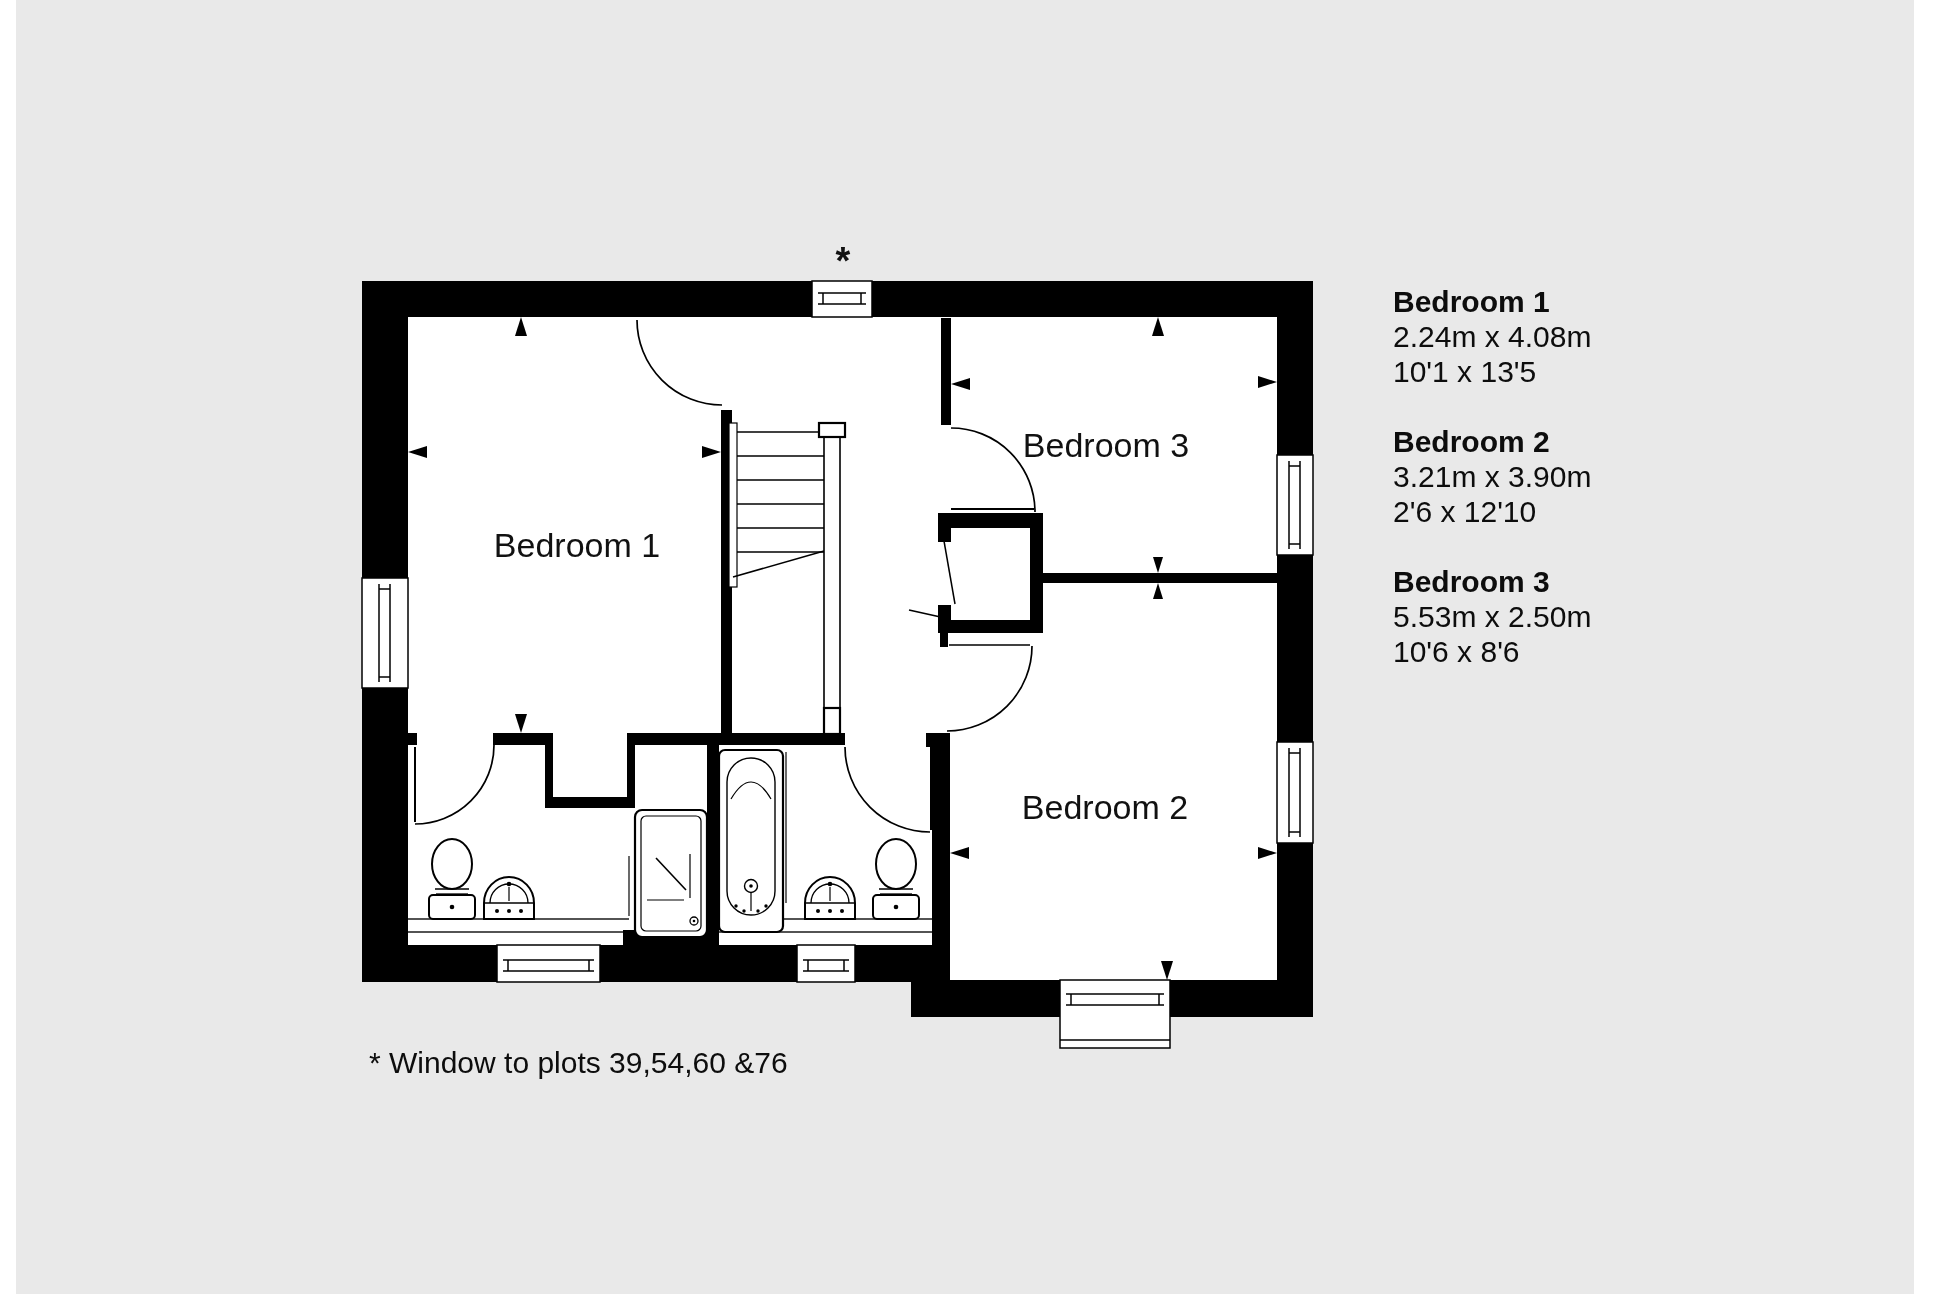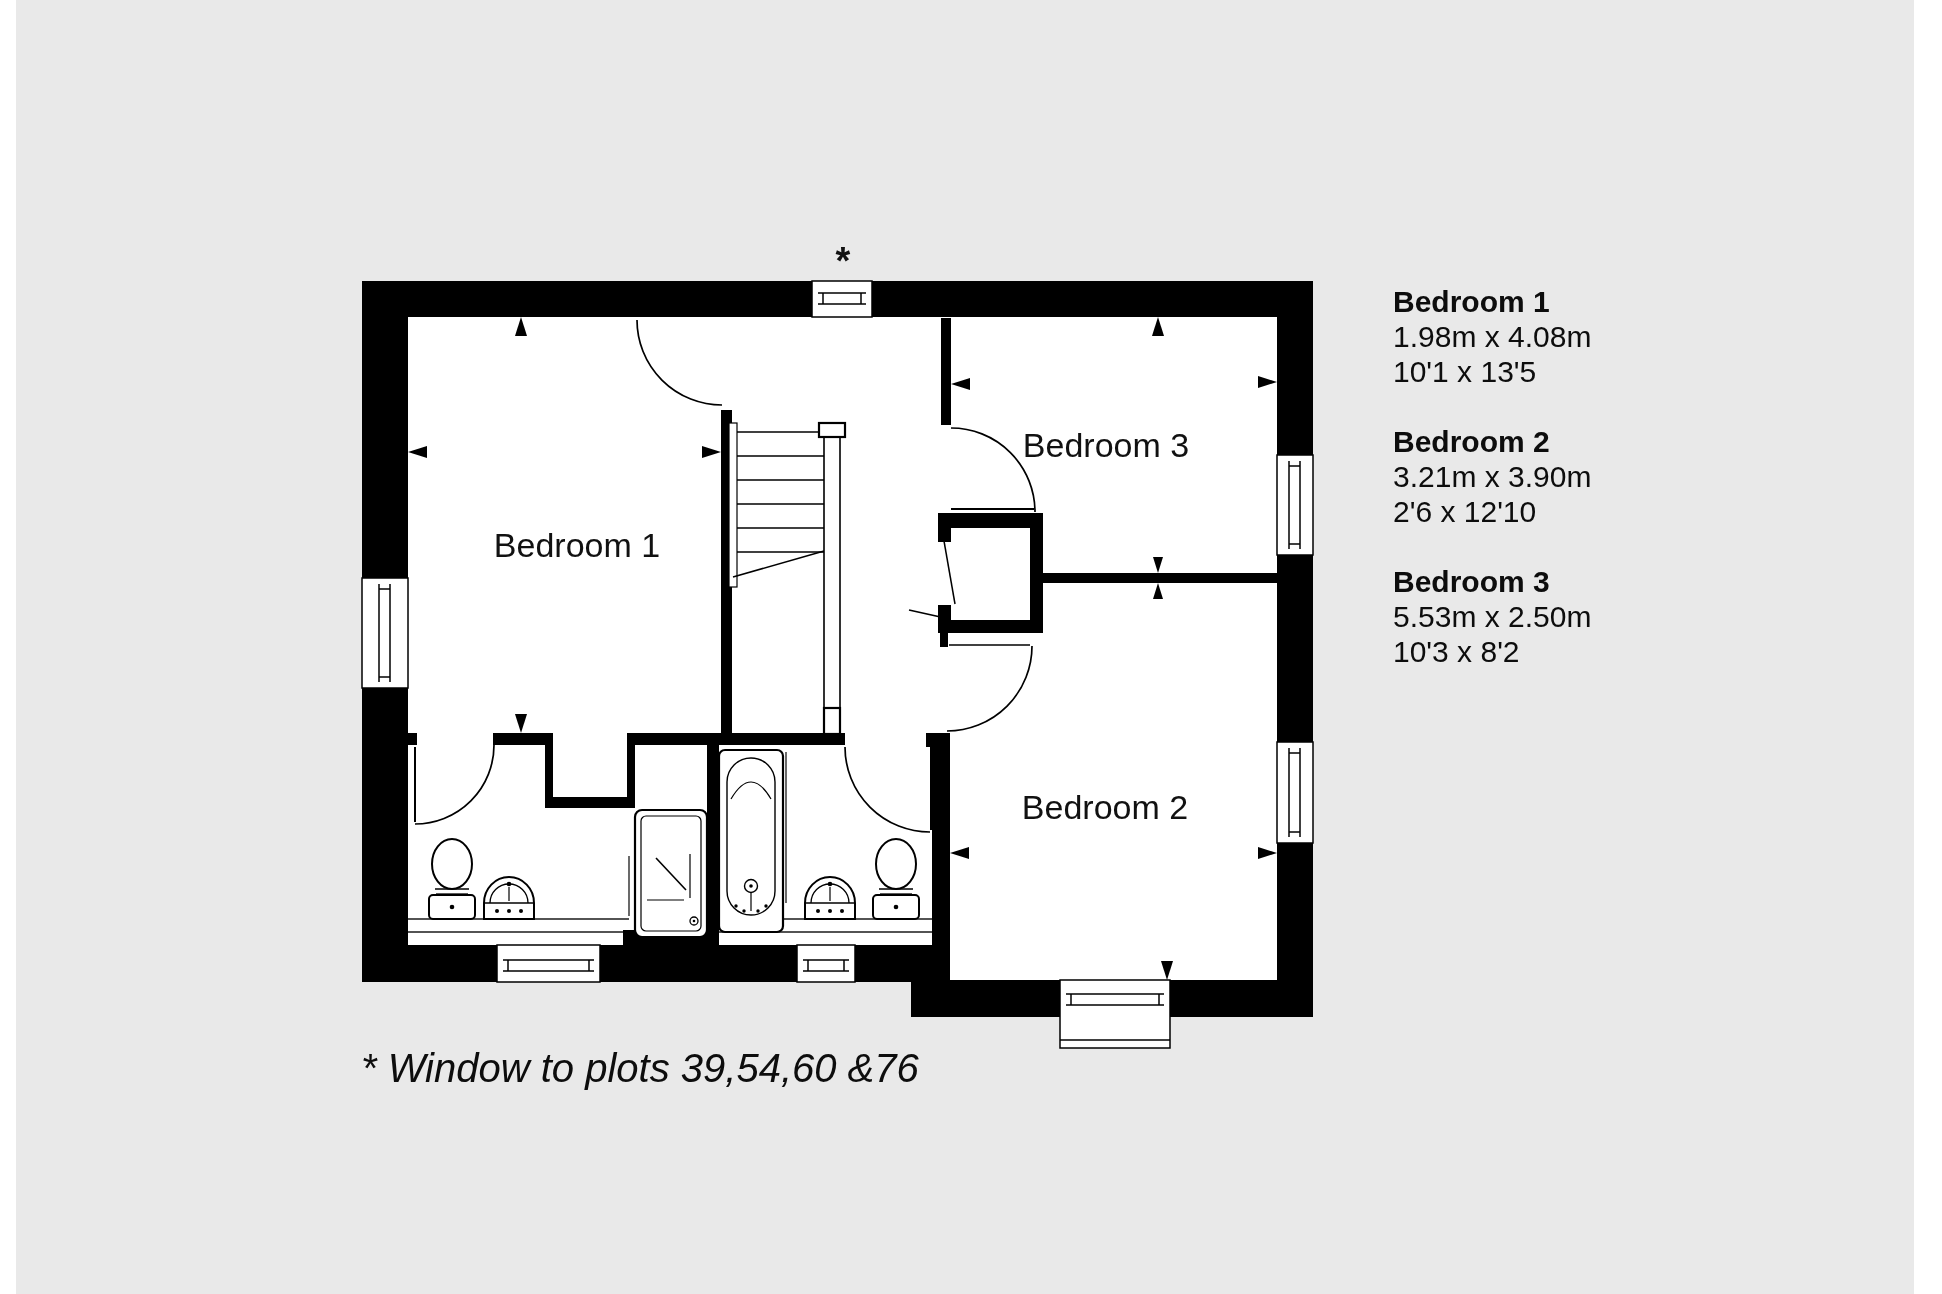--- a/index.html
+++ b/index.html
@@ -6,21 +6,21 @@
   .page{position:relative;width:1942px;height:1294px;background:#ffffff;overflow:hidden;
         font-family:"Liberation Sans", sans-serif;color:#0d0d0d;}
   .canvas{position:absolute;left:16px;top:0;width:1898px;height:1294px;background:#e9e9e9;}
   svg{position:absolute;left:0;top:0;}
   .room-label{position:absolute;width:260px;text-align:center;font-size:34px;line-height:40px;
               color:#111;letter-spacing:0px;}
   .asterisk{position:absolute;width:60px;text-align:center;font-size:38px;font-weight:600;color:#111;}
   .legend{position:absolute;left:1393px;top:284px;font-size:30px;line-height:35px;color:#0d0d0d;}
   .legend .item{margin-bottom:35px;}
   .legend .title{font-weight:bold;}
-  .footnote{position:absolute;left:361px;top:1046px;font-size:40px;color:#0d0d0d;font-style:italic;}
+  .footnote{position:absolute;left:369px;top:1046px;font-size:30px;color:#0d0d0d;}
 </style>
 </head>
 <body>
 
 <div class="page">
   <div class="canvas"></div>
 
   <svg width="1942" height="1294" viewBox="0 0 1942 1294">
 
     <path d="M362,281 H1313 V1017 H911 V982 H362 Z" fill="#ffffff"></path>
@@ -222,29 +222,29 @@
 
   <div class="room-label" style="left:447px;top:525px;">Bedroom 1</div>
   <div class="room-label" style="left:976px;top:425px;">Bedroom 3</div>
   <div class="room-label" style="left:975px;top:787px;">Bedroom 2</div>
 
   <div class="asterisk" style="left:813px;top:240px;">*</div>
 
   <div class="legend">
     <div class="item">
       <div class="title">Bedroom 1</div>
-      <div class="metric">1.98m x 4.08m</div>
+      <div class="metric">2.24m x 4.08m</div>
       <div class="imp">10'1 x 13'5</div>
     </div>
     <div class="item">
       <div class="title">Bedroom 2</div>
       <div class="metric">3.21m x 3.90m</div>
       <div class="imp">2'6 x 12'10</div>
     </div>
     <div class="item">
       <div class="title">Bedroom 3</div>
       <div class="metric">5.53m x 2.50m</div>
-      <div class="imp">10'3 x 8'2</div>
+      <div class="imp">10'6 x 8'6</div>
     </div>
   </div>
 
   <div class="footnote">* Window to plots 39,54,60 &amp;76</div>
 </div>
 
 </body></html>

